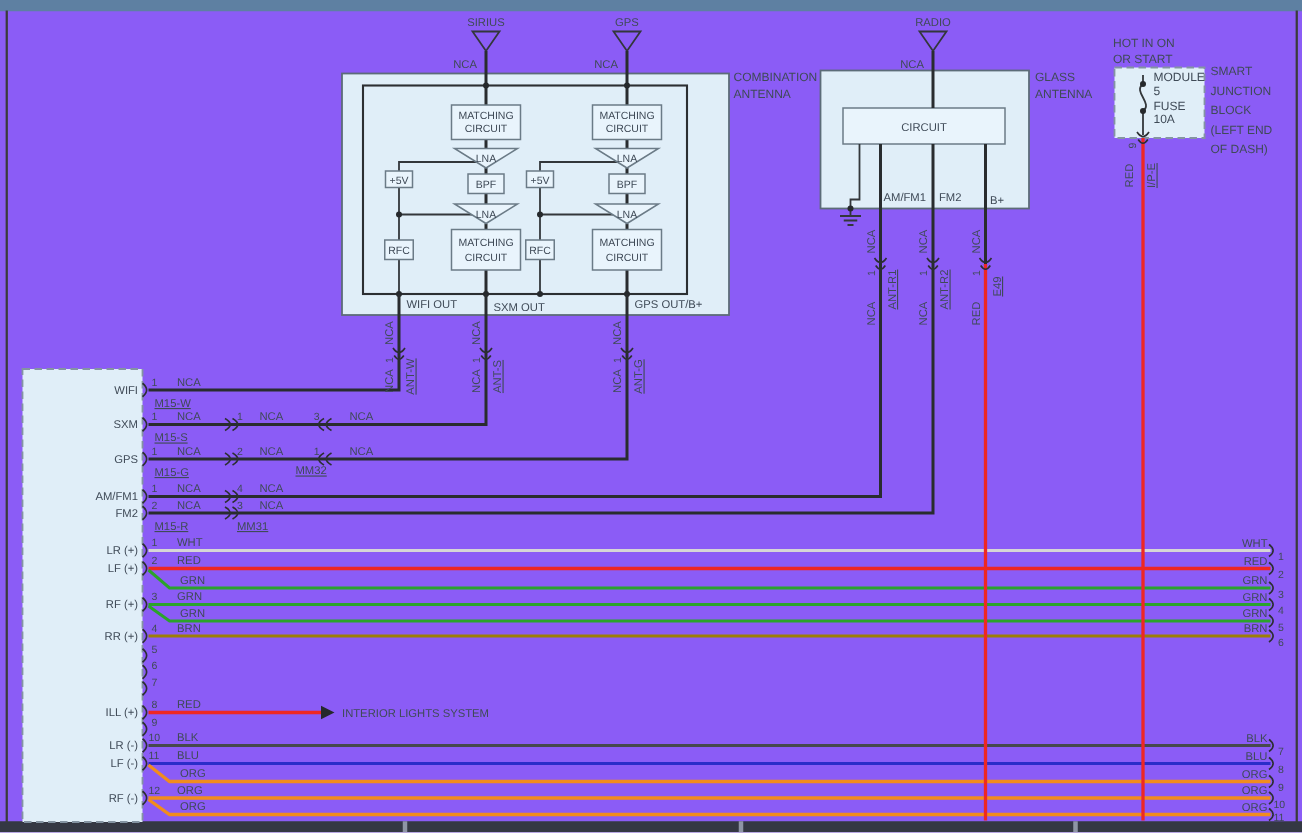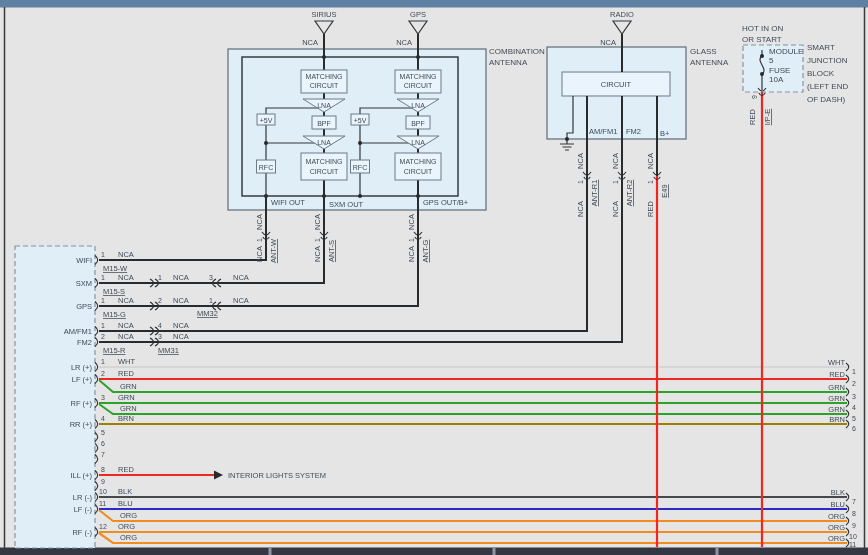--- a/index.html
+++ b/index.html
@@ -1,16 +1,16 @@
 <!DOCTYPE html>
 <html><head>
 <meta charset="utf-8">
 <style>
   html,body{margin:0;padding:0;background:#fff;}
-  #stage{position:relative;width:868px;height:555px;background:#e5e5e5;overflow:hidden;}
+  #stage{position:relative;width:868px;height:555px;background:#8b5cf6;overflow:hidden;}
   text{font-family:"Liberation Sans",sans-serif;font-size:7.5px;fill:#3f4a57;}
   .s{font-size:7px}
   .h{font-size:8px}
   .m{text-anchor:middle}
   .e{text-anchor:end}
   .u{text-decoration:underline}
   .bx{fill:#e0eef8;stroke:#5c6c78;stroke-width:1.2}
   .cb{fill:#e9f4fc;stroke:#6b7b87;stroke-width:1}
   .dsh{fill:#e0eef8;stroke:#8494a2;stroke-width:1.2;stroke-dasharray:5 3}
   .wk{stroke:#292c2f;stroke-width:2;fill:none}

